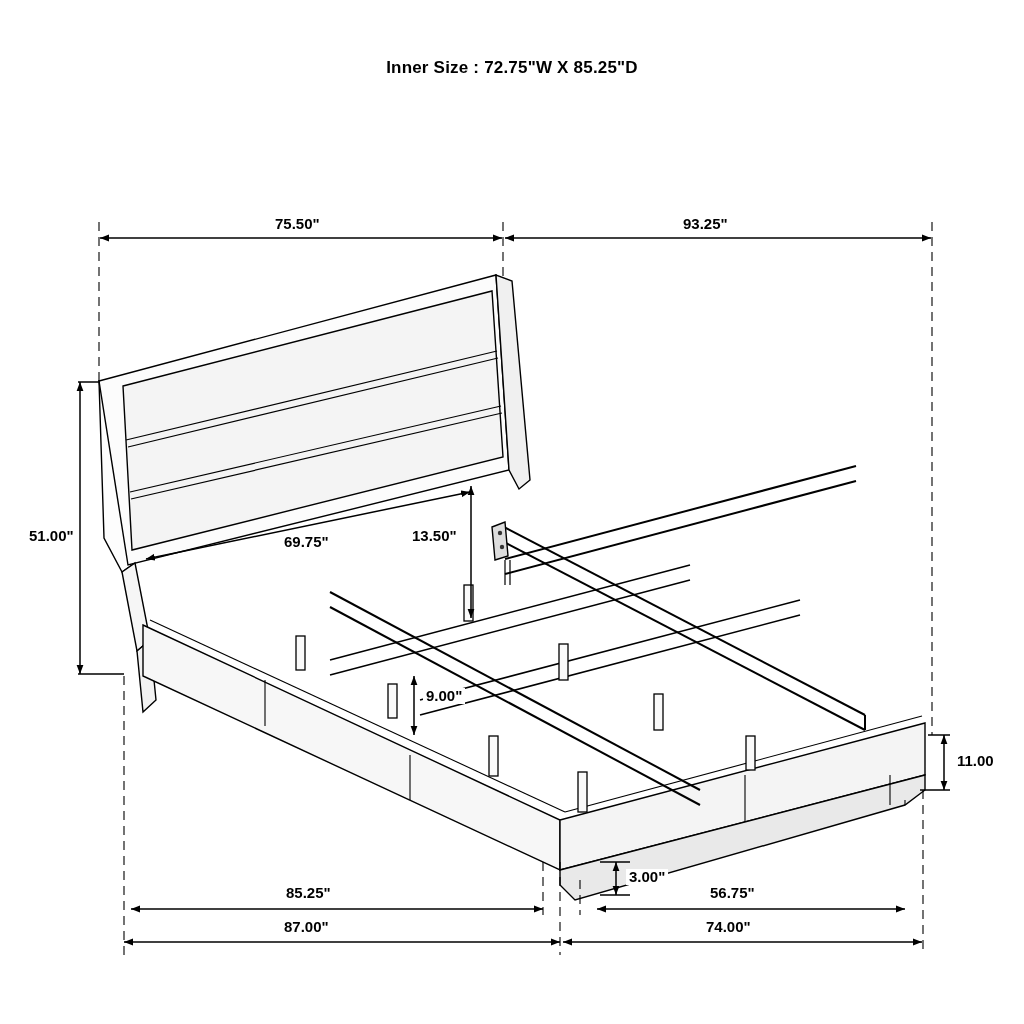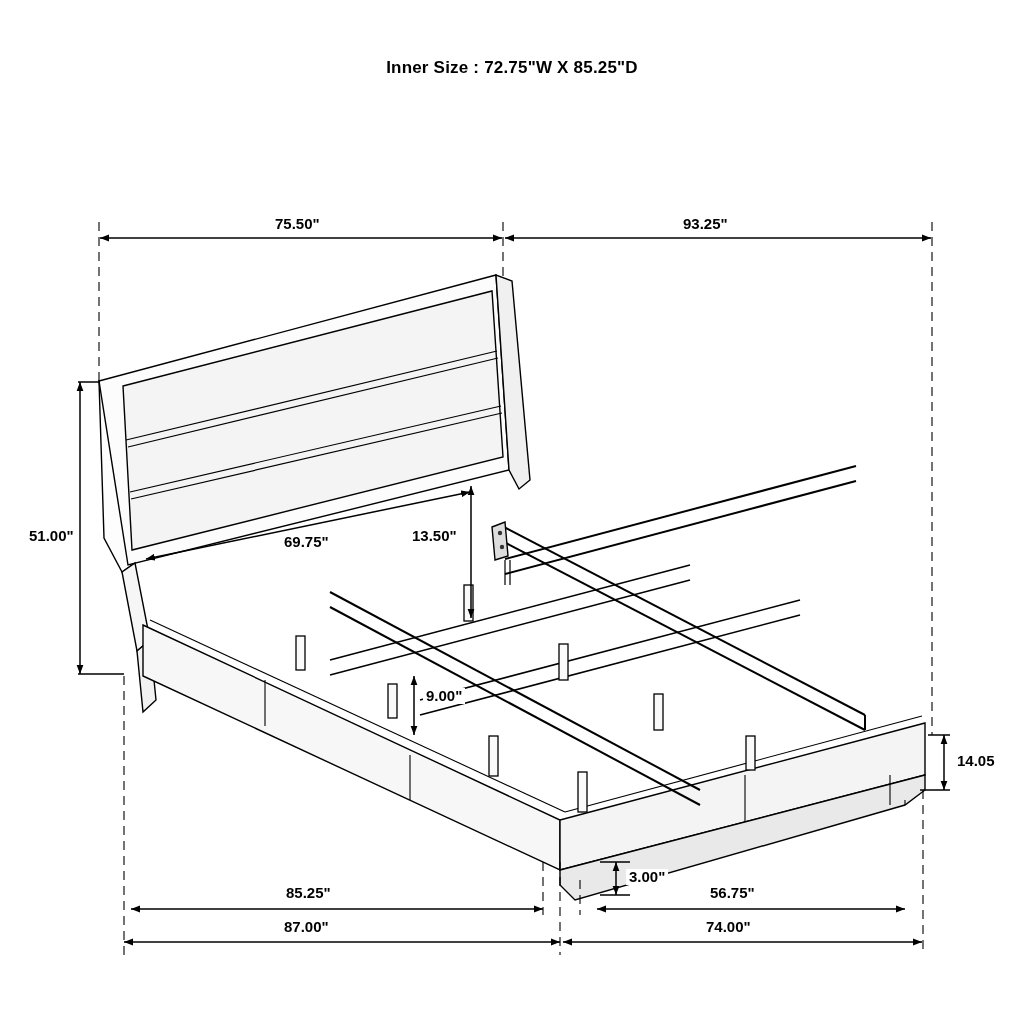--- a/index.html
+++ b/index.html
@@ -173,20 +173,20 @@
       <line x1="563" y1="942" x2="922" y2="942" marker-start="url(#arrR)" marker-end="url(#arrL)"></line>
     </g>
   </svg>
 
   <div class="dimlabel" style="left:272px; top:216px;">75.50"</div>
   <div class="dimlabel" style="left:680px; top:216px;">93.25"</div>
   <div class="dimlabel" style="left:26px; top:528px;">51.00"</div>
   <div class="dimlabel" style="left:281px; top:534px;">69.75"</div>
   <div class="dimlabel" style="left:409px; top:528px;">13.50"</div>
   <div class="dimlabel" style="left:423px; top:688px;">9.00"</div>
-  <div class="dimlabel" style="left:954px; top:753px;">14.05</div>
+  <div class="dimlabel" style="left:954px; top:753px;">11.00</div>
   <div class="dimlabel" style="left:626px; top:869px;">3.00"</div>
   <div class="dimlabel" style="left:283px; top:885px;">85.25"</div>
   <div class="dimlabel" style="left:707px; top:885px;">56.75"</div>
   <div class="dimlabel" style="left:281px; top:919px;">87.00"</div>
   <div class="dimlabel" style="left:703px; top:919px;">74.00"</div>
 
 </div>
 
 </body></html>

